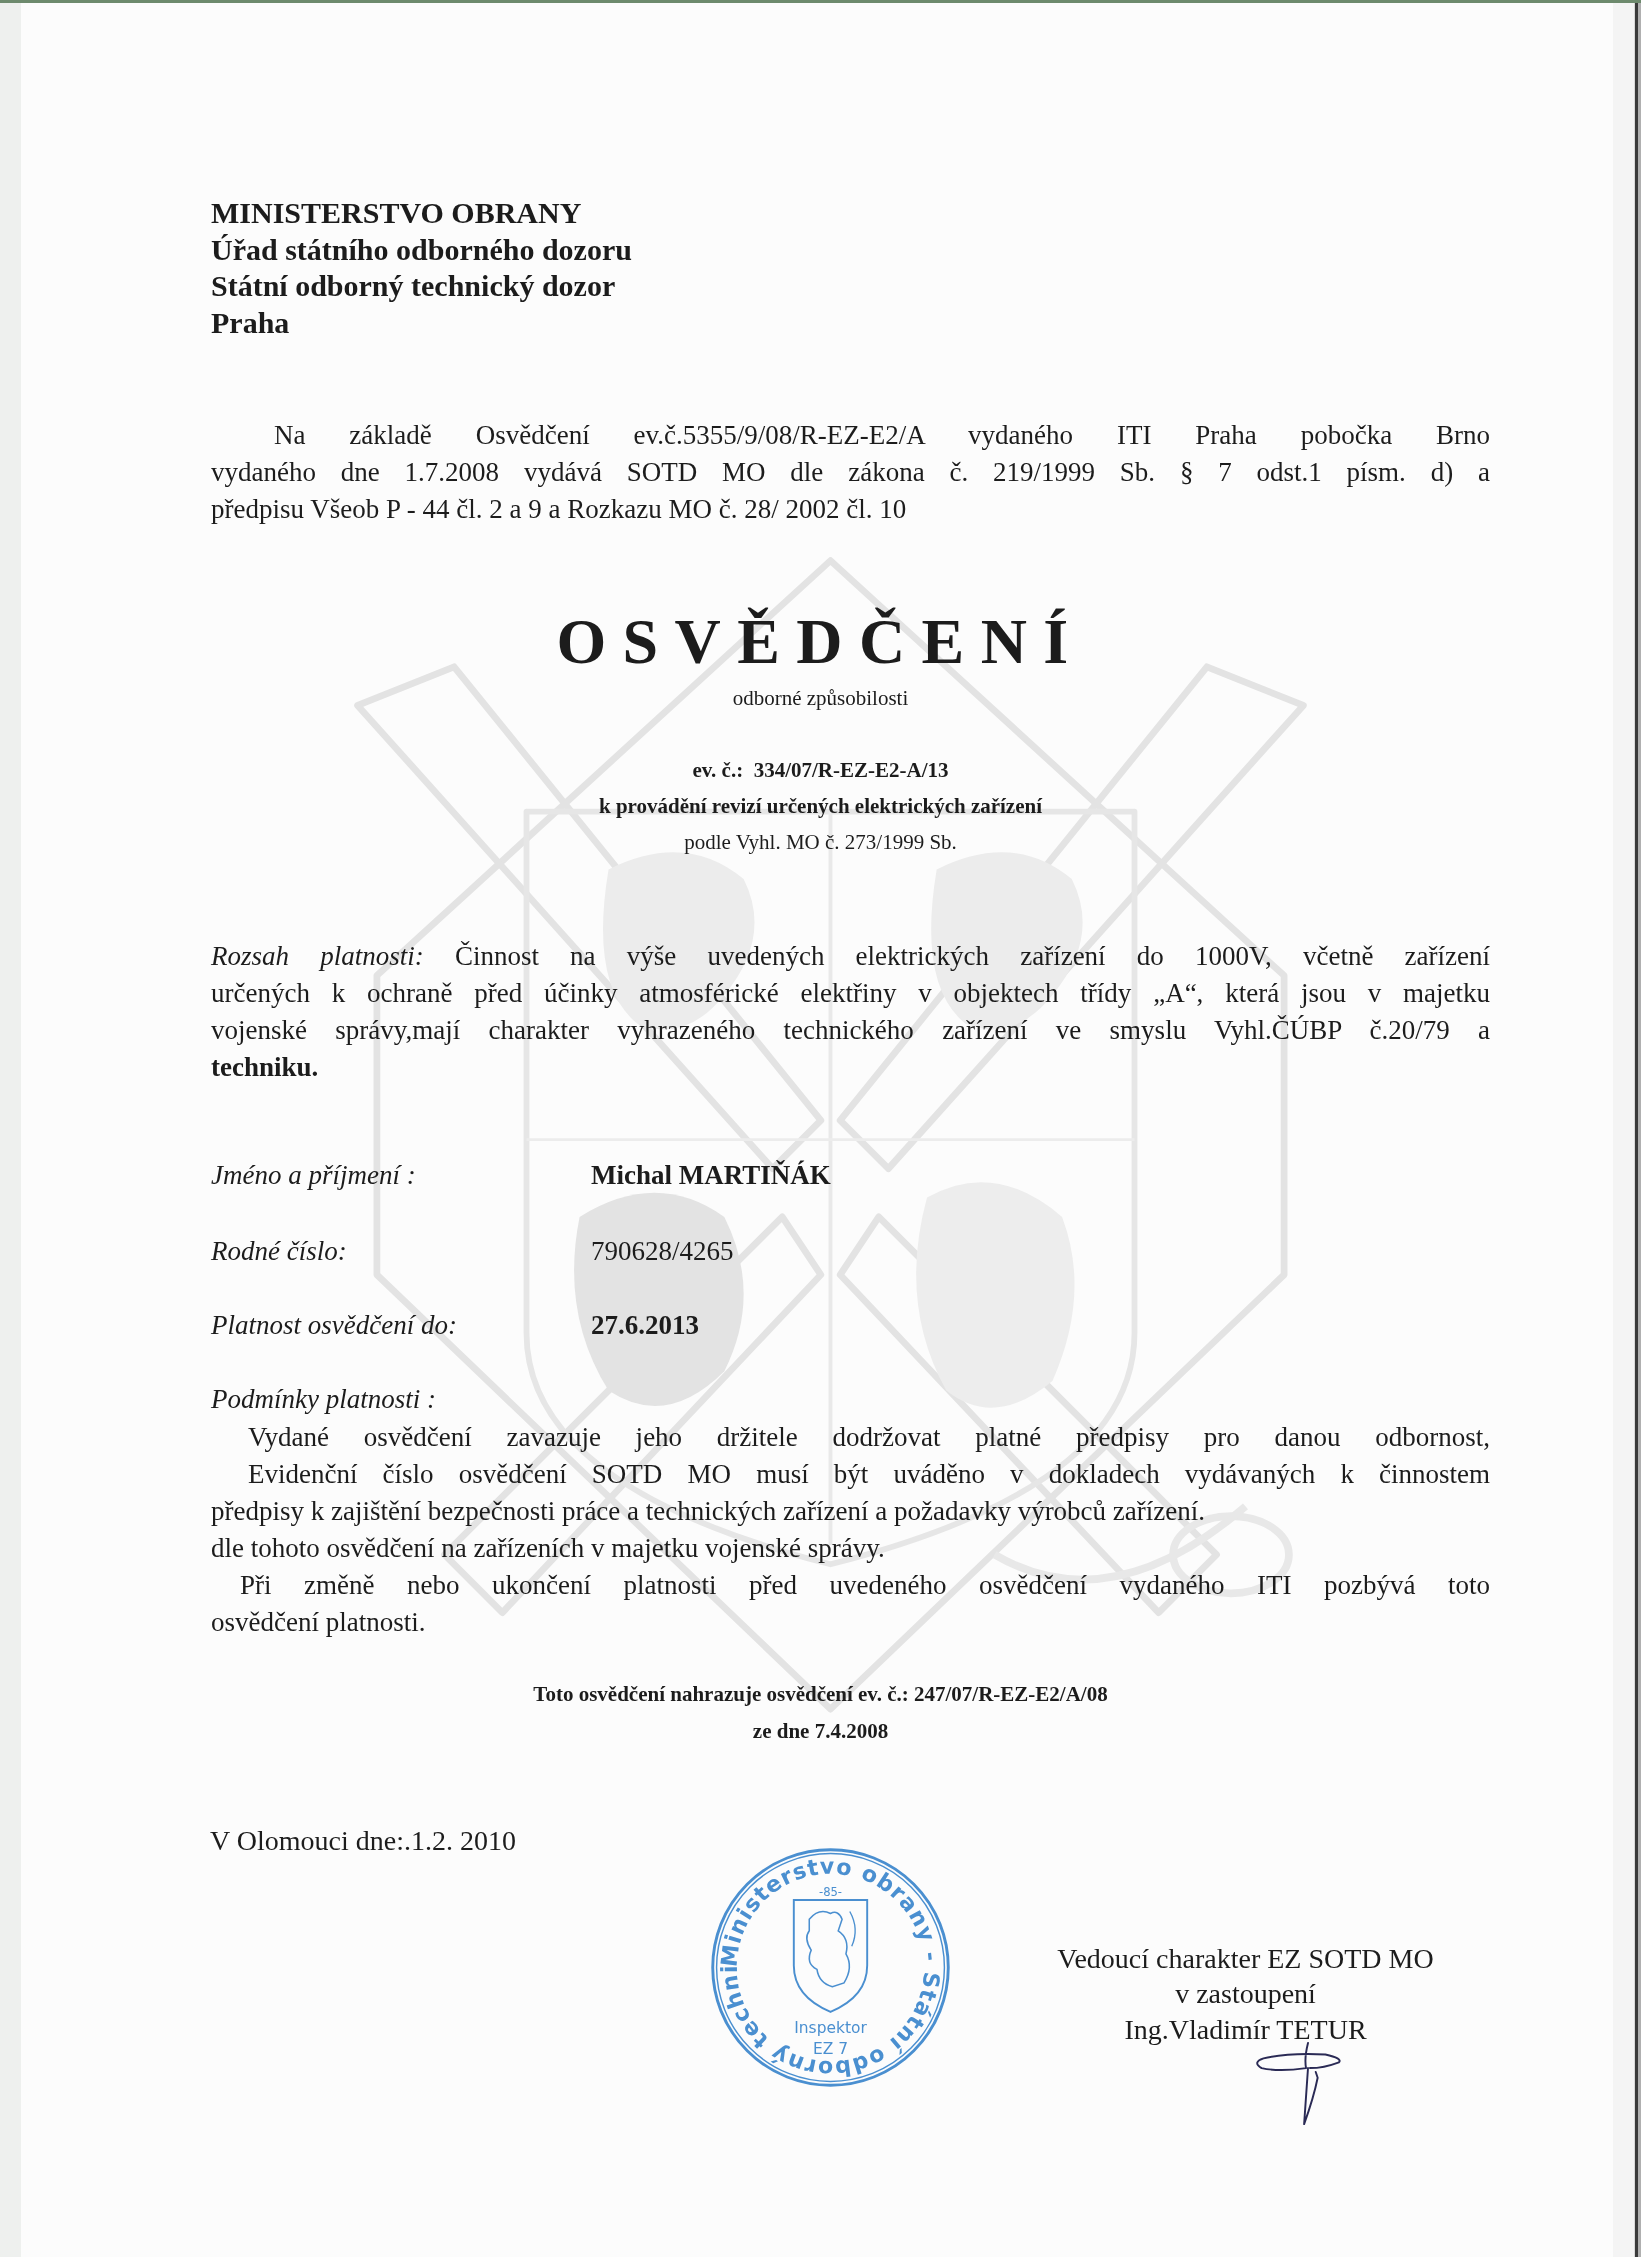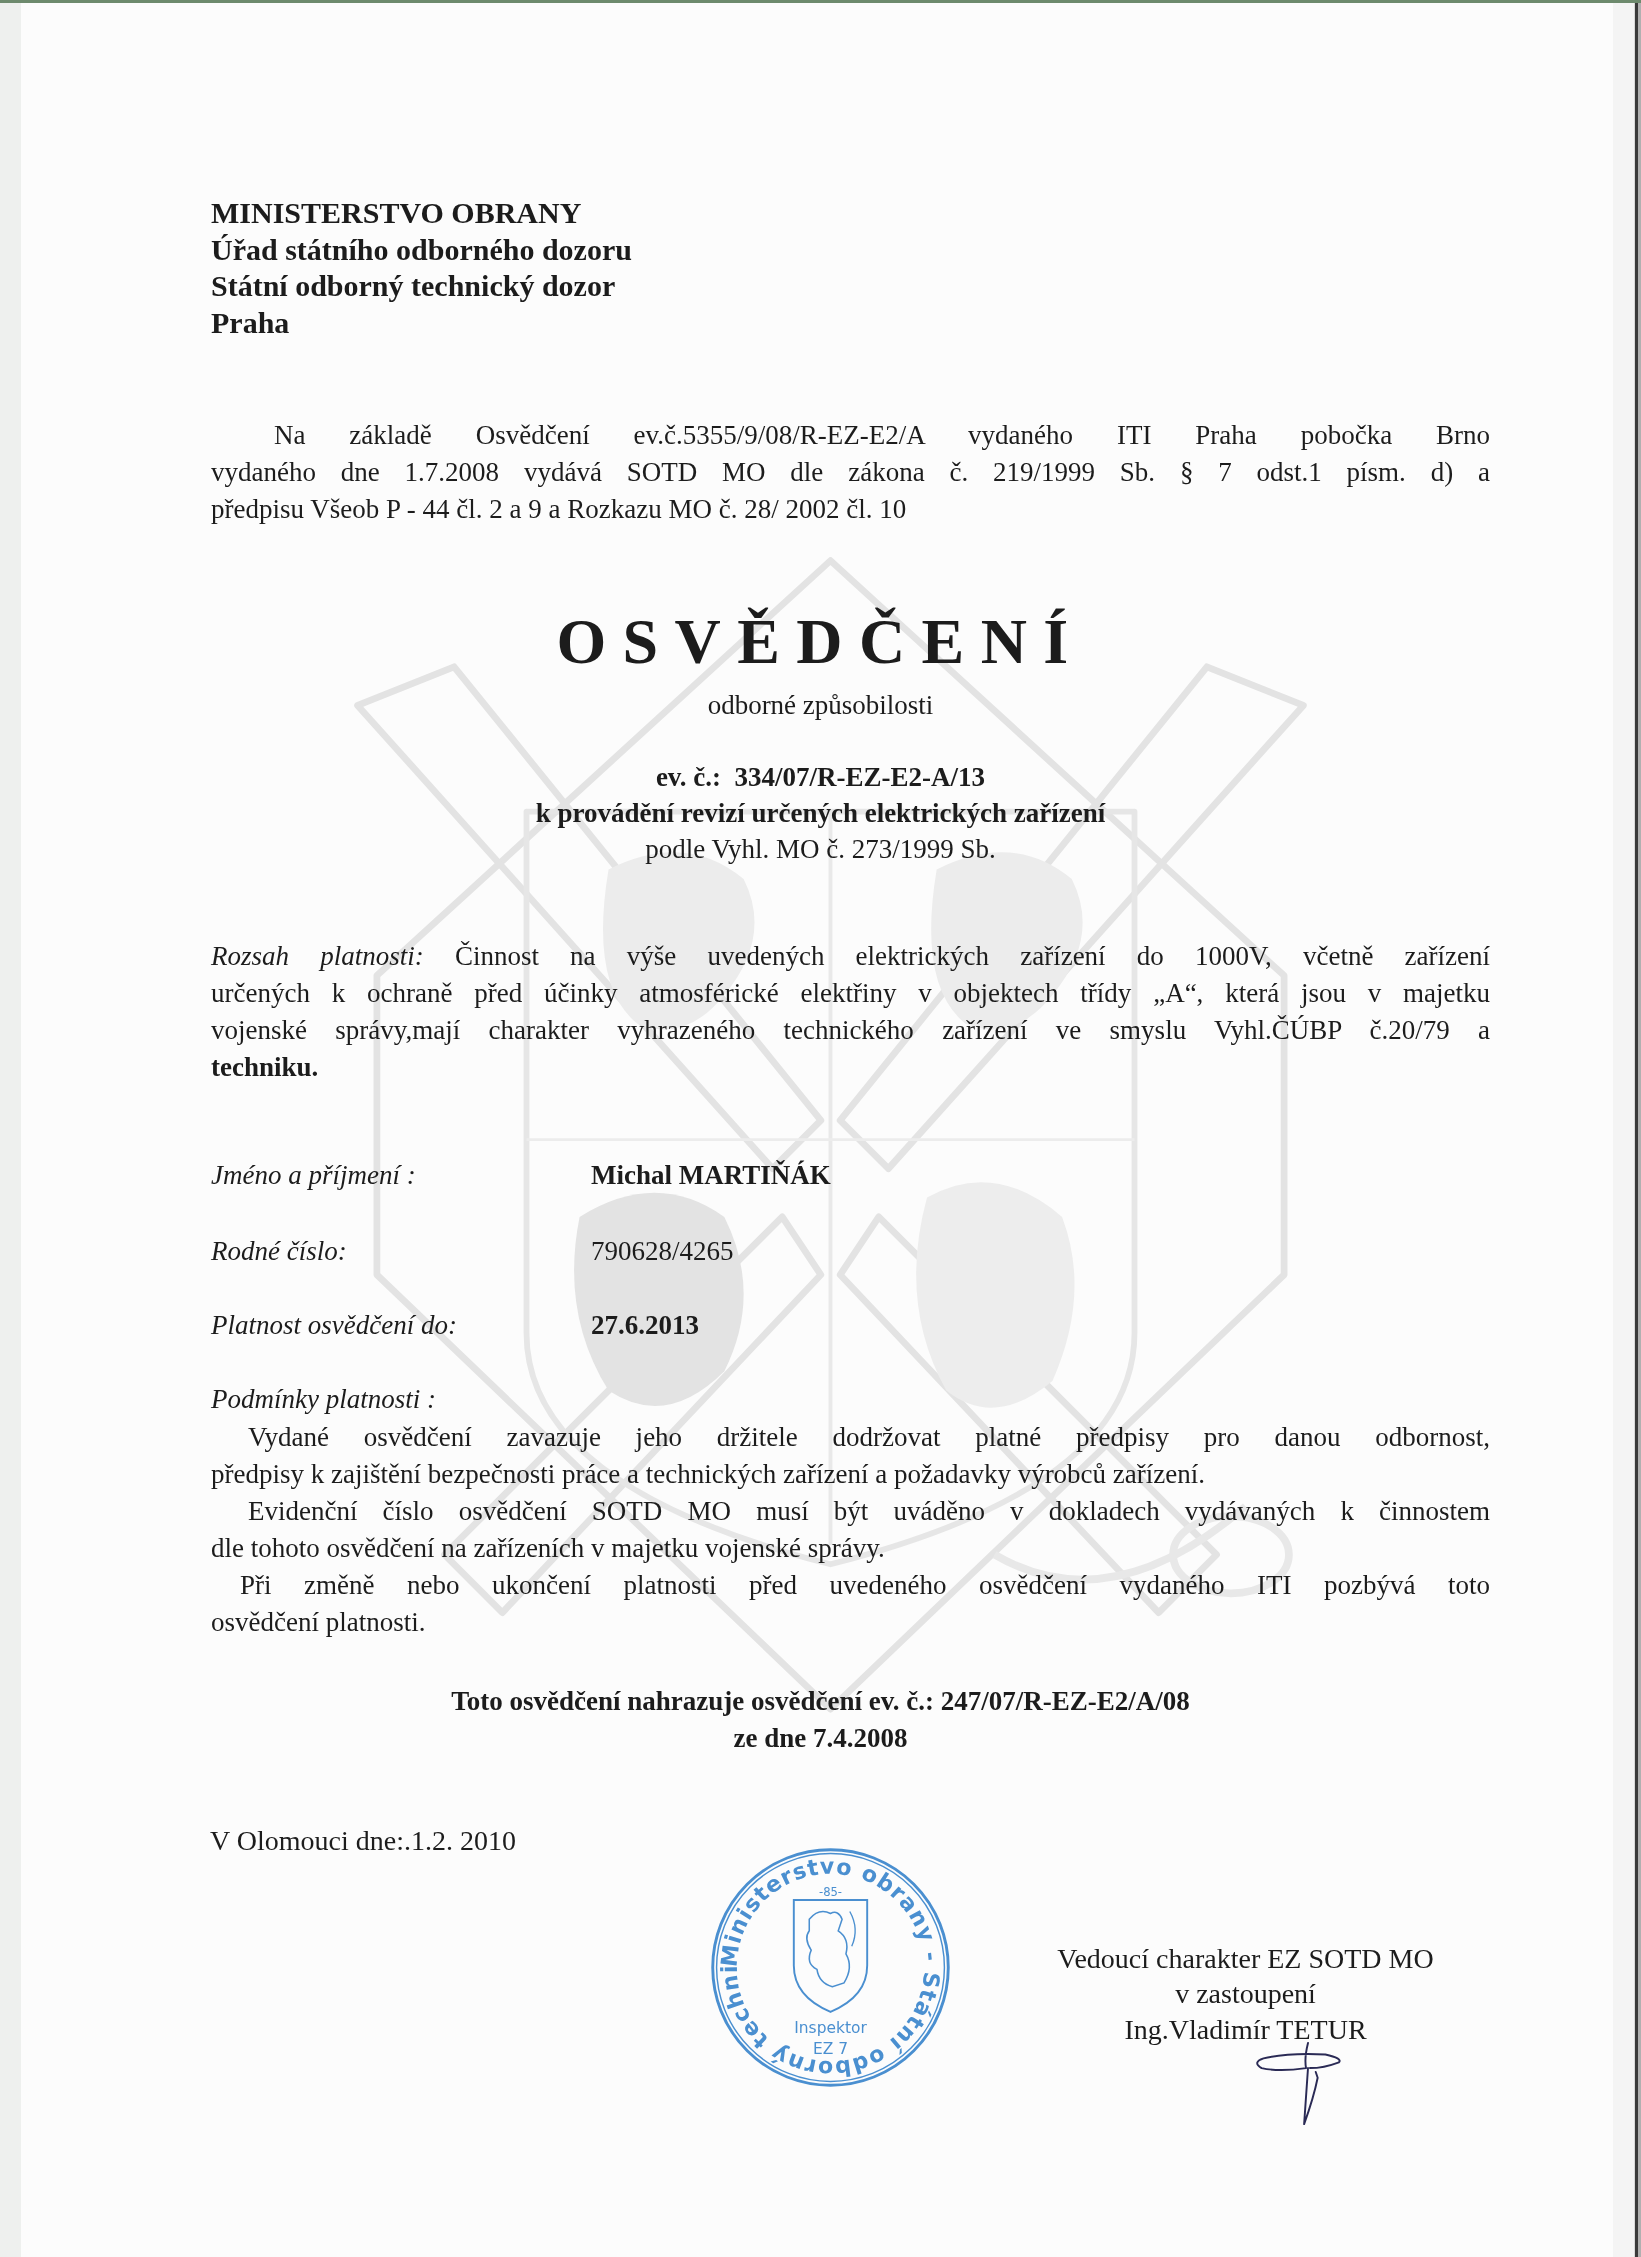--- a/index.html
+++ b/index.html
@@ -95,23 +95,22 @@
       text-align: center;
       font-size: 64px;
       font-weight: bold;
       letter-spacing: 16.4px;
       line-height: 68px;
     }
     .subtitle {
       position: absolute;
       left: 0; width: 1641px;
       text-align: center;
-      font-size: 27px;
+      font-size: 21px;
       line-height: 33px;
-      margin-top: 7px;
     }
     .bold { font-weight: bold; }
     .italic { font-style: italic; }
 
     .field-label {
       left: 211px;
       font-size: 27px;
       font-style: italic;
       line-height: 33px;
     }
@@ -212,22 +211,22 @@
 
 <div class="abs field-label" style="top:1235px;">Rodné číslo:</div>
 <div class="abs field-value" style="top:1235px;">790628/4265</div>
 
 <div class="abs field-label" style="top:1309px;">Platnost osvědčení do:</div>
 <div class="abs field-value bold" style="top:1309px;">27.6.2013</div>
 
 <div class="abs field-label" style="top:1383px;">Podmínky platnosti :</div>
 <div class="para" style="top:1419px;">
   <span class="line indent-sm">Vydané osvědčení zavazuje jeho držitele dodržovat platné předpisy pro danou odbornost,</span>
+  <span class="line indent-sm">Evidenční číslo osvědčení SOTD MO musí být uváděno v dokladech vydávaných k  činnostem</span>
   <span class="line last">předpisy k zajištění bezpečnosti práce a technických zařízení a požadavky výrobců zařízení.</span>
-  <span class="line indent-sm">Evidenční číslo osvědčení SOTD MO musí být uváděno v dokladech vydávaných k  činnostem</span>
   <span class="line last">dle tohoto osvědčení na zařízeních v majetku vojenské správy.</span>
   <span class="line indent-xs">Při změně nebo ukončení platnosti před uvedeného osvědčení vydaného ITI pozbývá toto</span>
   <span class="line last">osvědčení platnosti.</span>
 </div>
 
 <div class="subtitle bold" style="top:1678px;">Toto osvědčení nahrazuje osvědčení ev. č.:  247/07/R-EZ-E2/A/08</div>
 <div class="subtitle bold" style="top:1715px;">ze dne 7.4.2008</div>
 
 <div class="abs" style="left:210px; top:1824px; font-size:28px; line-height:33px;">V Olomouci dne:.1.2. 2010</div>
 

